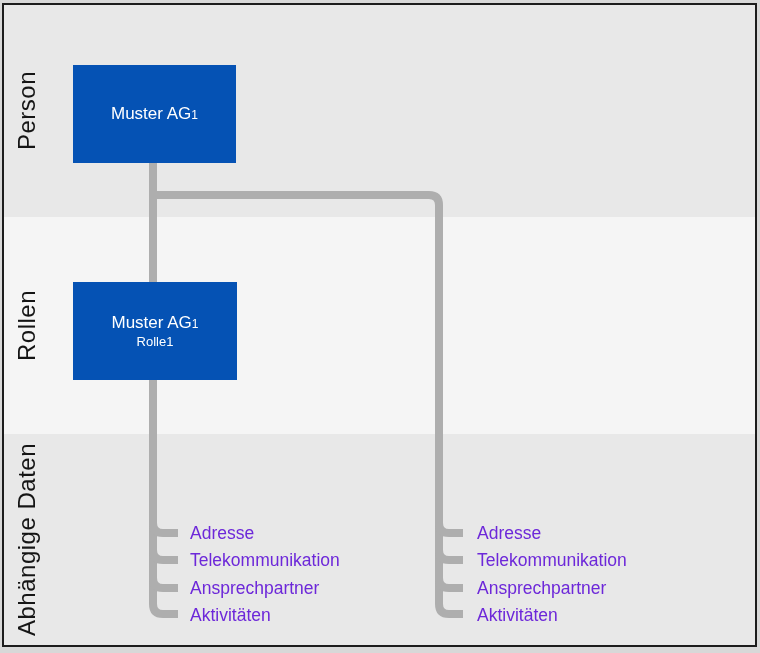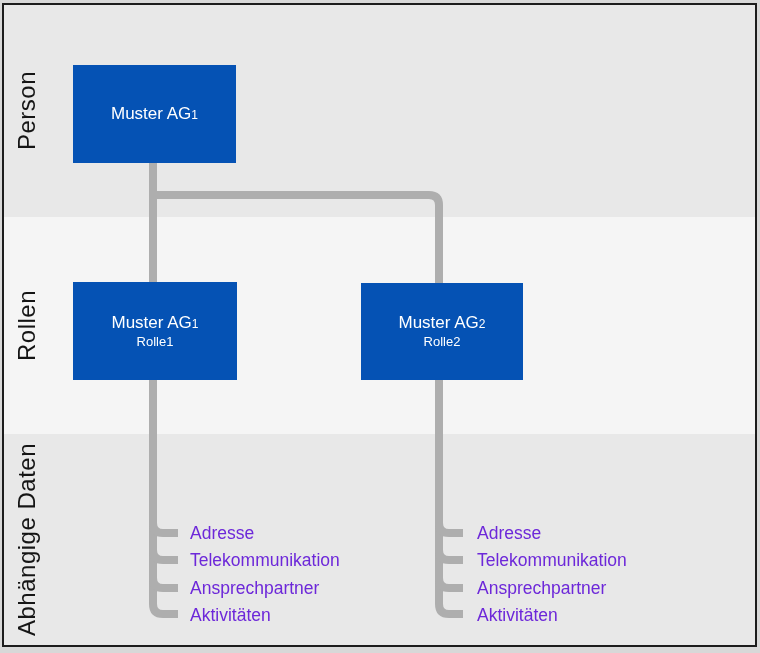--- a/index.html
+++ b/index.html
@@ -99,24 +99,20 @@
 
   <div class="node node-person">
     <div class="title"><span>Muster AG</span><span class="sub">1</span></div>
   </div>
 
   <div class="node node-role1">
     <div class="title"><span>Muster AG</span><span class="sub">1</span></div>
     <div class="subtitle">Rolle1</div>
   </div>
 
-  <div class="node node-role2">
-    <div class="title"><span>Muster AG</span><span class="sub">2</span></div>
-    <div class="subtitle">Rolle2</div>
-  </div>
 
   <span class="dep-item" style="left:186px;top:517px;">Adresse</span>
   <span class="dep-item" style="left:186px;top:544px;">Telekommunikation</span>
   <span class="dep-item" style="left:186px;top:572px;">Ansprechpartner</span>
   <span class="dep-item" style="left:186px;top:599px;">Aktivitäten</span>
 
   <span class="dep-item" style="left:473px;top:517px;">Adresse</span>
   <span class="dep-item" style="left:473px;top:544px;">Telekommunikation</span>
   <span class="dep-item" style="left:473px;top:572px;">Ansprechpartner</span>
   <span class="dep-item" style="left:473px;top:599px;">Aktivitäten</span>

